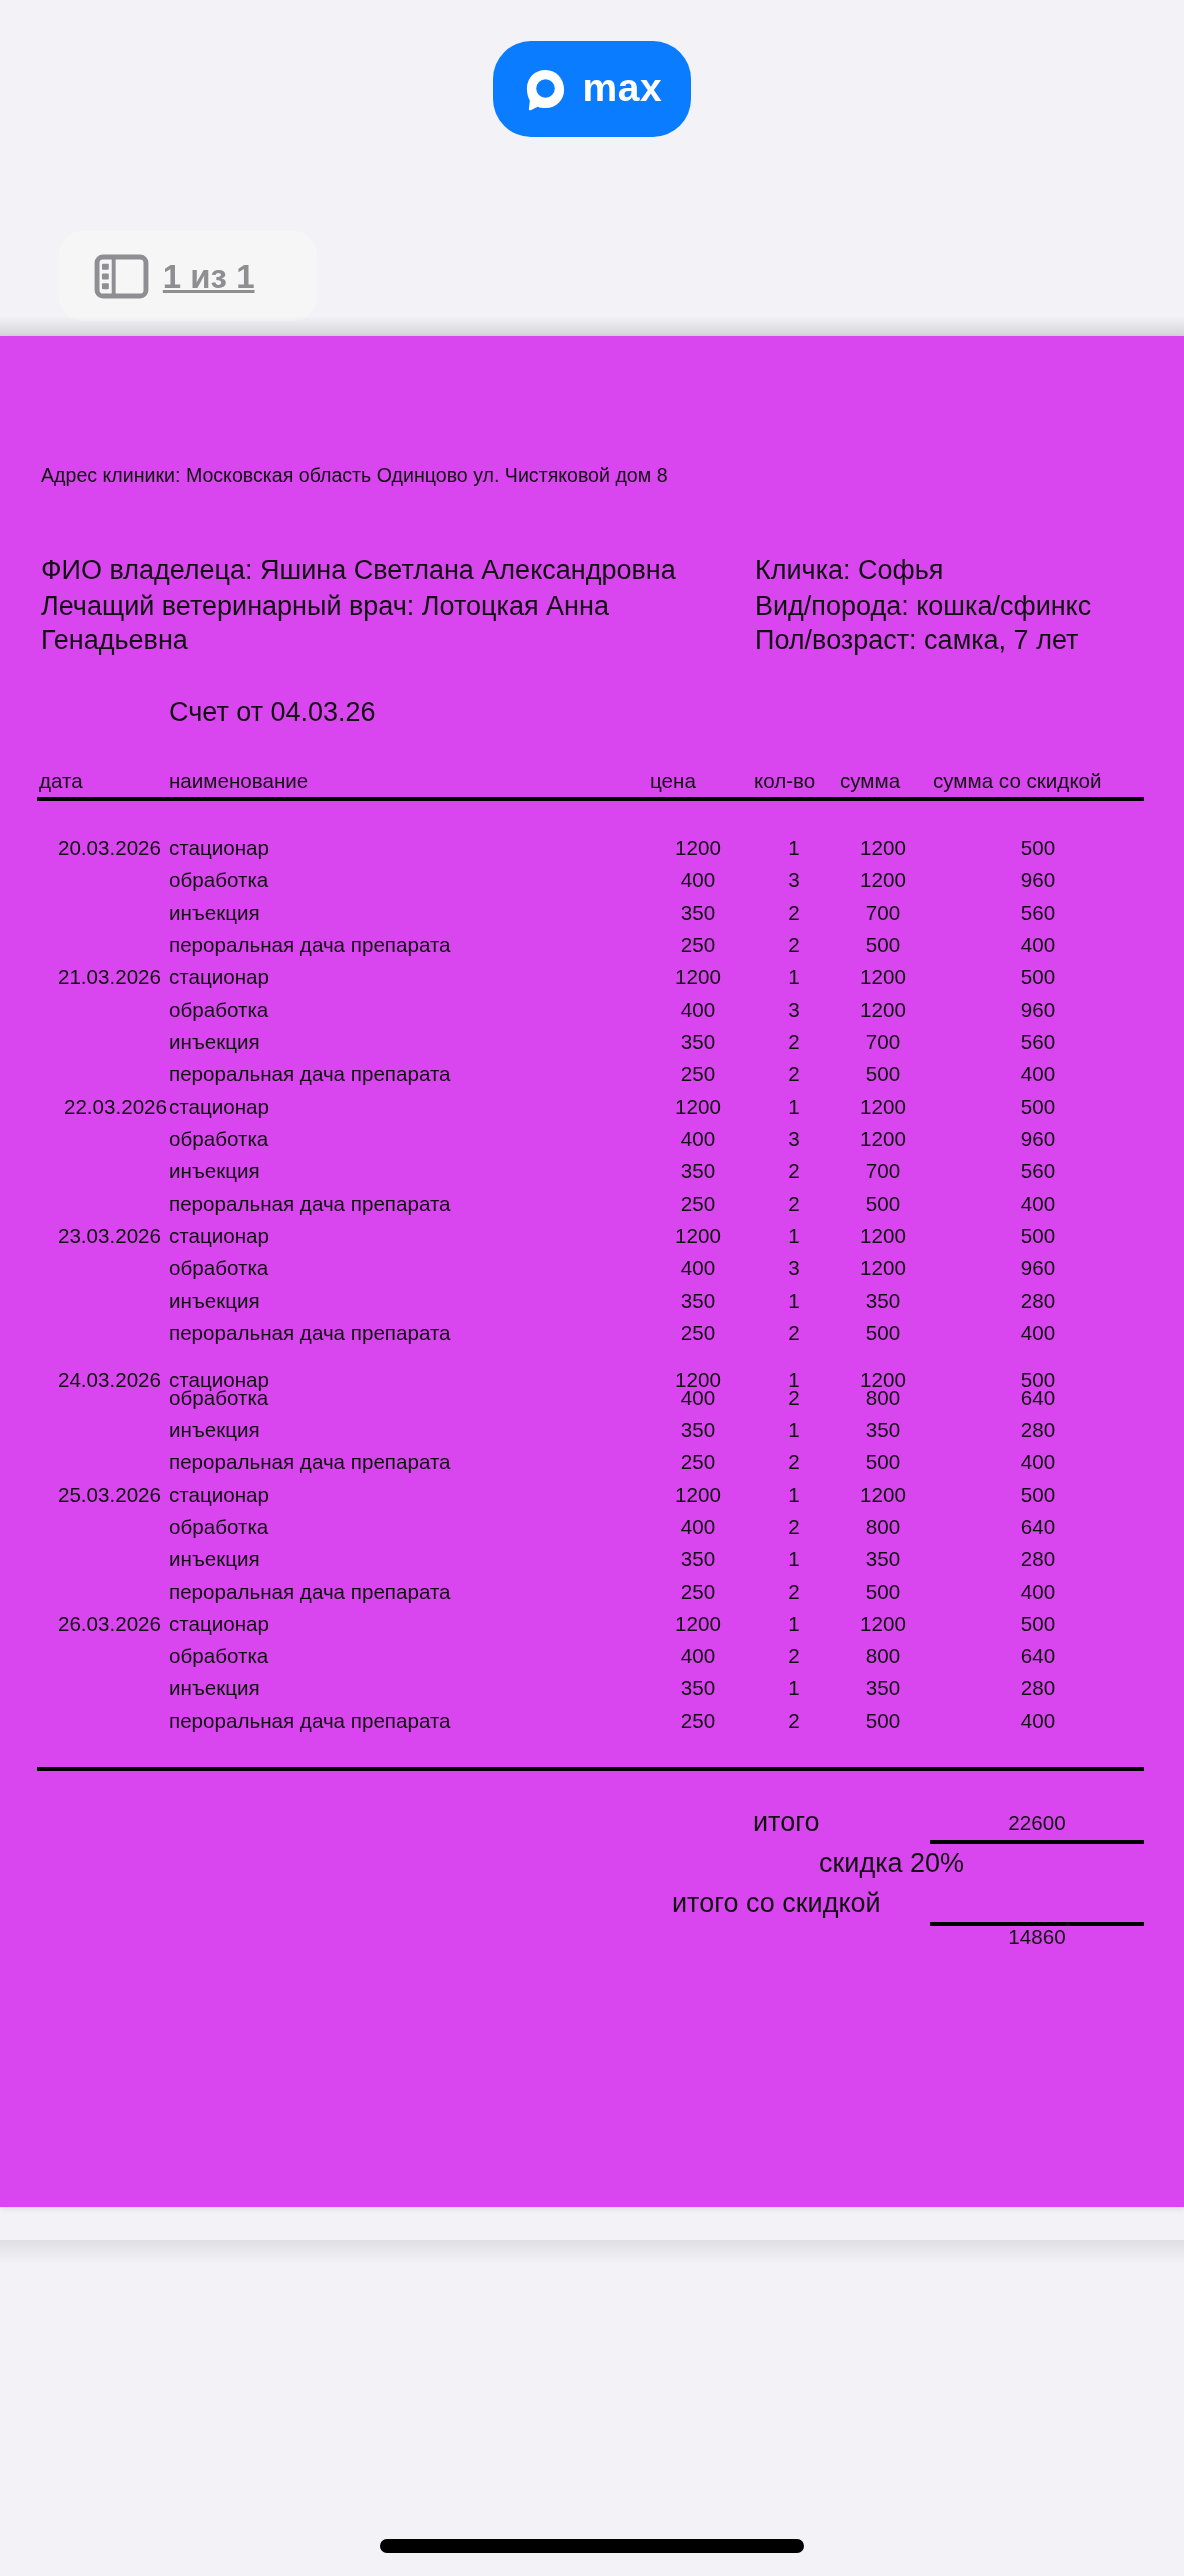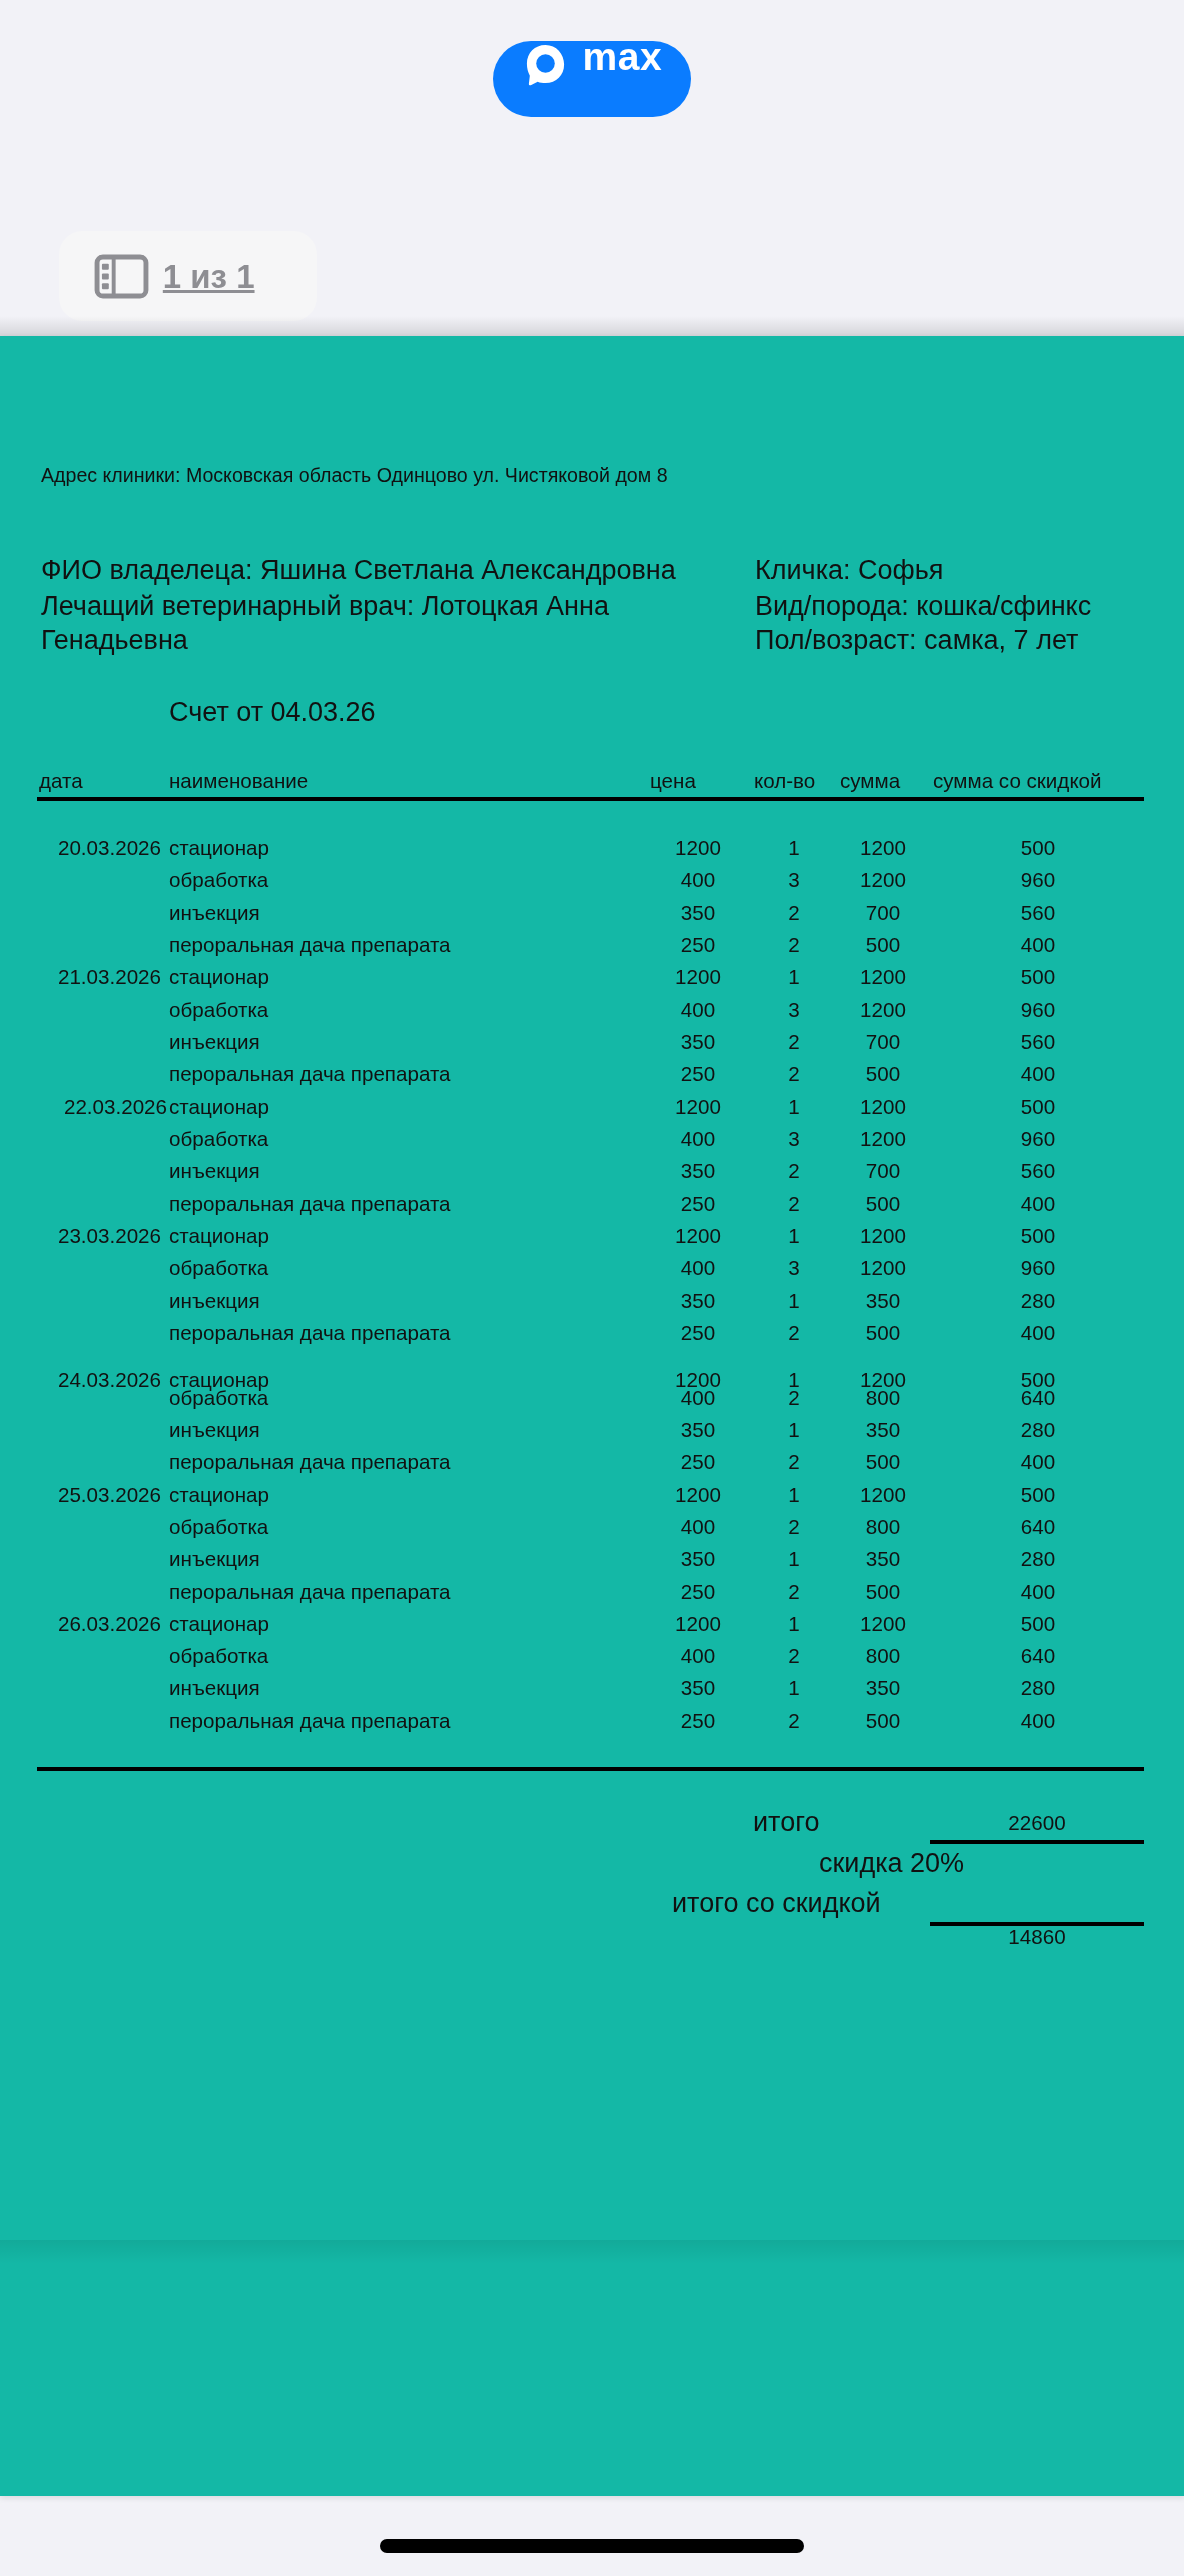--- a/index.html
+++ b/index.html
@@ -2,44 +2,44 @@
 <html><head>
 <meta charset="utf-8">
 <style>
   html, body { margin: 0; padding: 0; }
   body {
     width: 1185px; height: 2576px; position: relative; overflow: hidden;
     background: #F2F2F7;
     font-family: "Liberation Sans", "DejaVu Sans", sans-serif;
   }
   .max-pill {
-    position: absolute; left: 493px; top: 41px; width: 198px; height: 76px;
+    position: absolute; left: 493px; top: 41px; width: 198px; height: 96px;
     background: #0A7CFF; border-radius: 38px;
-    display: flex; justify-content: center; gap: 13.8px;
+    display: flex; align-items: center; justify-content: center; gap: 13.8px;
     color: #fff; cursor: pointer;
   }
   .max-pill .logo { width: 47px; height: 47px; display: block; }
   .max-pill .brand { font-size: 39px; font-weight: 700; letter-spacing: 0.5px; line-height: 1; margin-top: -3.9px; }
 
   .page-chip {
     position: absolute; left: 59px; top: 231px; width: 258px; height: 90px;
     background: #F6F6F7; border-radius: 23.6px;
     display: flex; align-items: center; gap: 13.8px; padding-left: 35px; box-sizing: border-box;
     color: #8E8E93;
   }
   .page-chip .icon { width: 55px; height: 45px; display: block; }
   .page-chip .counter { font-size: 33px; font-weight: 700; line-height: 1; text-decoration: underline; }
 
   .top-shadow {
     position: absolute; left: 0; top: 316px; width: 1185px; height: 19.6px;
     background: linear-gradient(to bottom, rgba(0,0,0,0) 0%, rgba(0,0,0,0.12) 100%);
   }
   .doc {
-    position: absolute; left: 0; top: 336px; width: 1185px; height: 2160px;
-    background: #14b8a6;
+    position: absolute; left: 0; top: 336px; width: 1185px; height: 1871px;
+    background: #d946ef;
     box-shadow: 0 2px 5.9px rgba(0,0,0,0.10);
     color: #111;
   }
   .bottom-shadow {
     position: absolute; left: 0; top: 2240px; width: 1185px; height: 23.6px;
     background: linear-gradient(to bottom, rgba(0,0,0,0.08) 0%, rgba(0,0,0,0) 100%);
   }
 
   .t { position: absolute; font-size: 27px; line-height: 25.5px; white-space: nowrap; }
 

